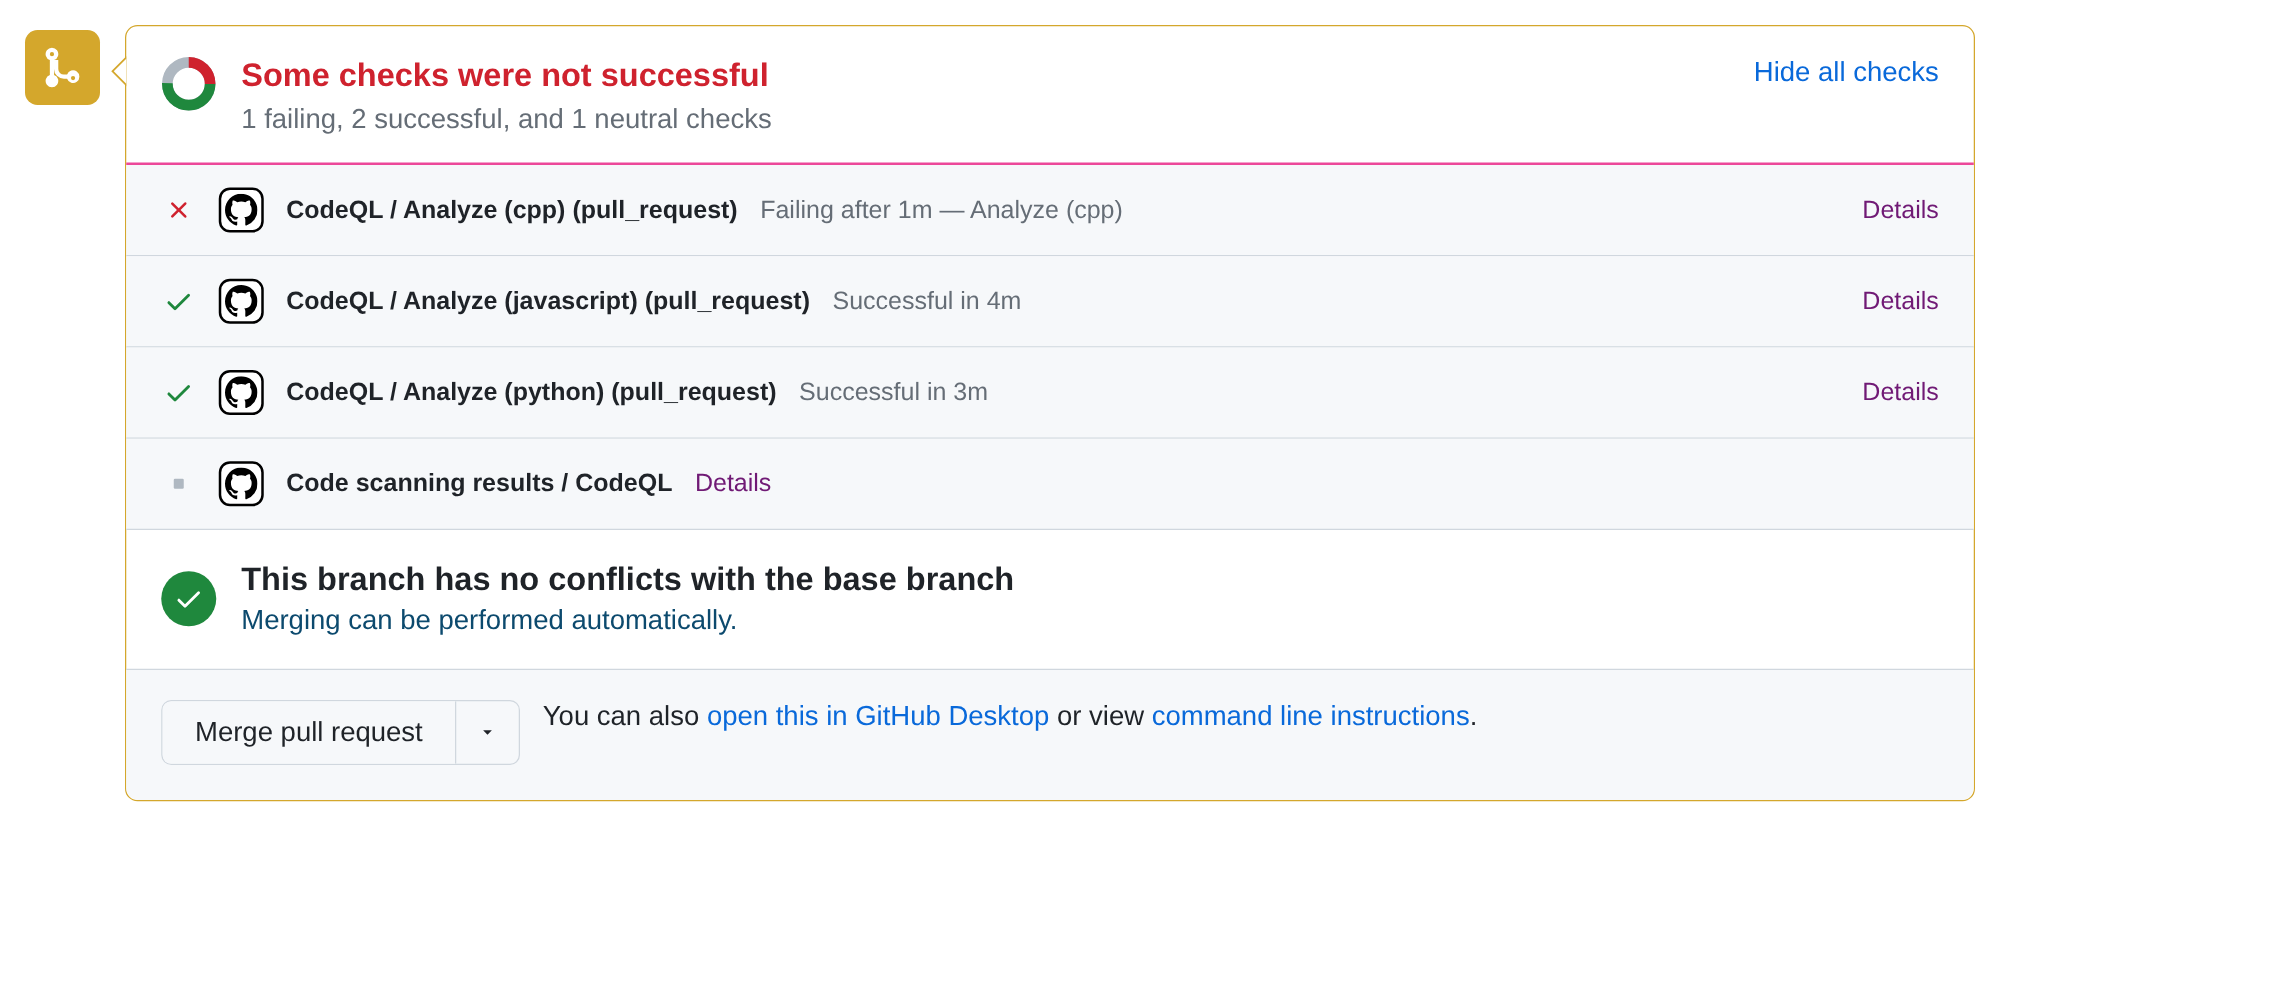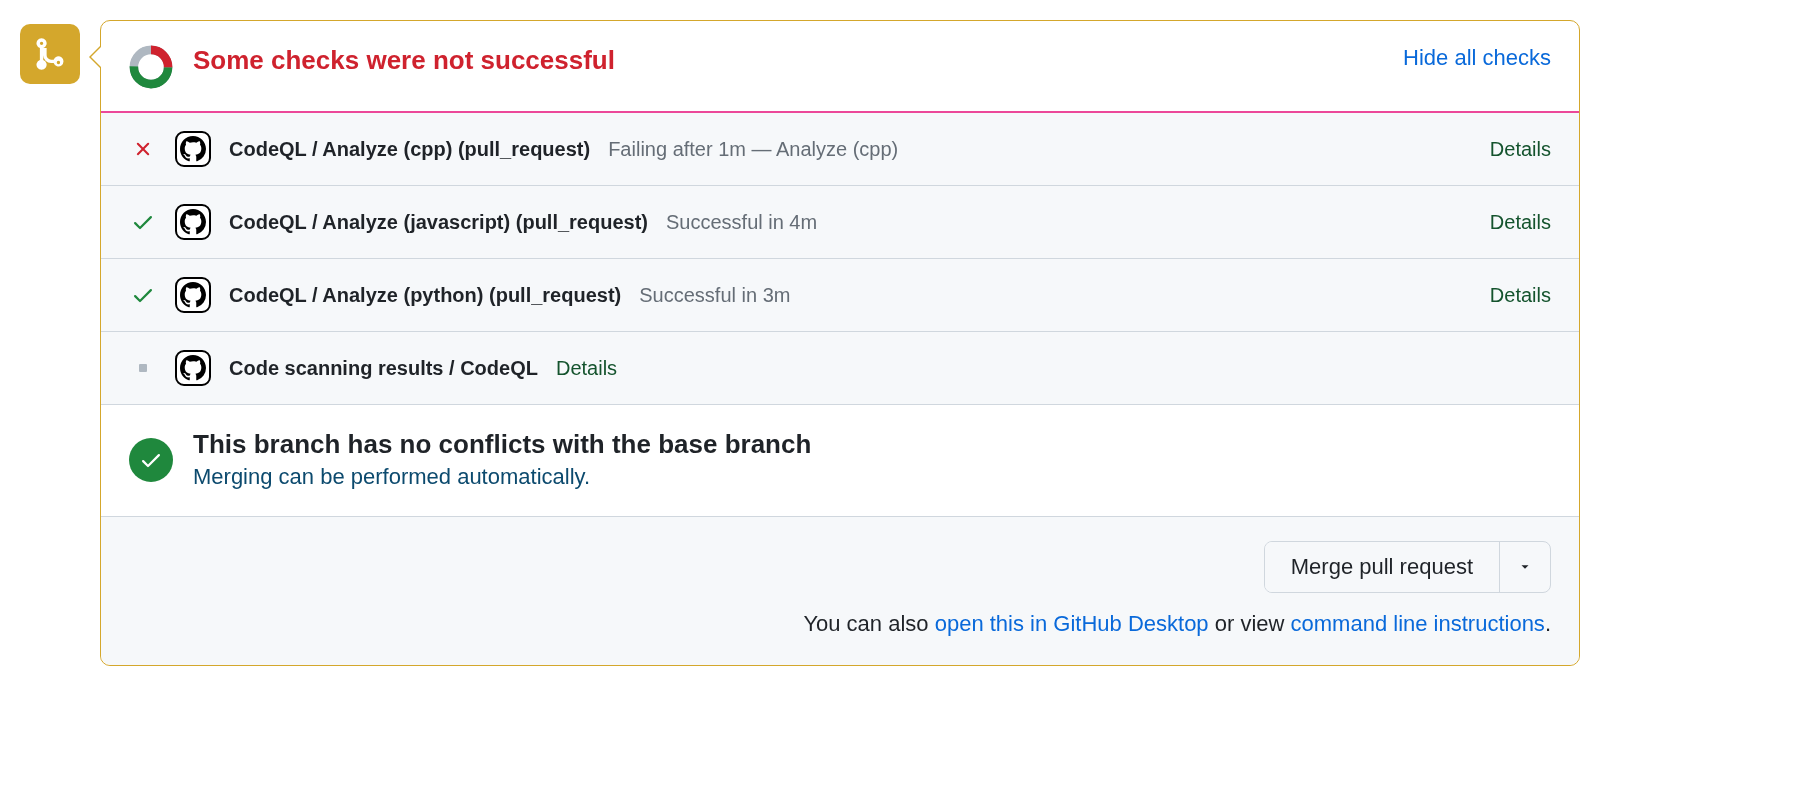--- a/index.html
+++ b/index.html
@@ -131,21 +131,21 @@
       white-space: nowrap;
     }
     .check-detail {
       color: #656d76;
       flex:1;
       white-space: nowrap;
       overflow: hidden;
       text-overflow: ellipsis;
     }
     .details-link {
-      color: #14532d;
+      color: #701a75;
       cursor:pointer;
       white-space: nowrap;
     }
     .conflict-section {
       padding: 24px 28px 26px 28px;
       display:flex;
       align-items:center;
       border-bottom: 1px solid #d0d7de;
     }
     .big-check {
@@ -167,25 +167,24 @@
     .conflict-subtitle {
       font-size: 22px;
       color: #0c4a6e;
       margin-top: 4px;
     }
     .merge-section {
       padding: 24px 28px 28px 28px;
       background: #f6f8fa;
       border-radius: 0 0 10px 10px;
       display:flex;
-      align-items:flex-end;
+      align-items:flex-start;
       gap: 18px;
       font-size: 22px;
       flex-wrap: wrap;
-      flex-direction: column;
     }
     .merge-btn-group {
       display:flex;
       border: 1px solid #d0d7de;
       border-radius: 8px;
       overflow:hidden;
       background: #f6f8fa;
     }
     .merge-btn {
       padding: 12px 26px;
@@ -220,20 +219,21 @@
   <div class="merge-box">
 
     <div class="status-section">
       <svg class="donut" viewBox="0 0 36 36">
         <circle cx="18" cy="18" r="14" fill="none" stroke="#afb8c1" stroke-width="7"></circle>
         <circle cx="18" cy="18" r="14" fill="none" stroke="#1f883d" stroke-width="7" stroke-dasharray="44 88" stroke-dashoffset="-22" transform="rotate(-90 18 18)"></circle>
         <circle cx="18" cy="18" r="14" fill="none" stroke="#cf222e" stroke-width="7" stroke-dasharray="22 88" stroke-dashoffset="0" transform="rotate(-90 18 18)"></circle>
       </svg>
       <div class="status-text">
         <div class="status-title">Some checks were not successful</div>
+        <div class="status-subtitle">1 failing, 2 successful, and 1 neutral checks</div>
       </div>
       <div class="hide-checks">Hide all checks</div>
     </div>
 
     <div id="checks-container">
         <div class="check-row">
           <div class="check-status-icon">
             <svg width="22" height="22" viewBox="0 0 16 16">
               <path fill="#cf222e" d="M3.72 3.72a.75.75 0 0 1 1.06 0L8 6.94l3.22-3.22a.75.75 0 1 1 1.06 1.06L9.06 8l3.22 3.22a.75.75 0 1 1-1.06 1.06L8 9.06l-3.22 3.22a.75.75 0 0 1-1.06-1.06L6.94 8 3.72 4.78a.75.75 0 0 1 0-1.06Z"></path>
             </svg>

